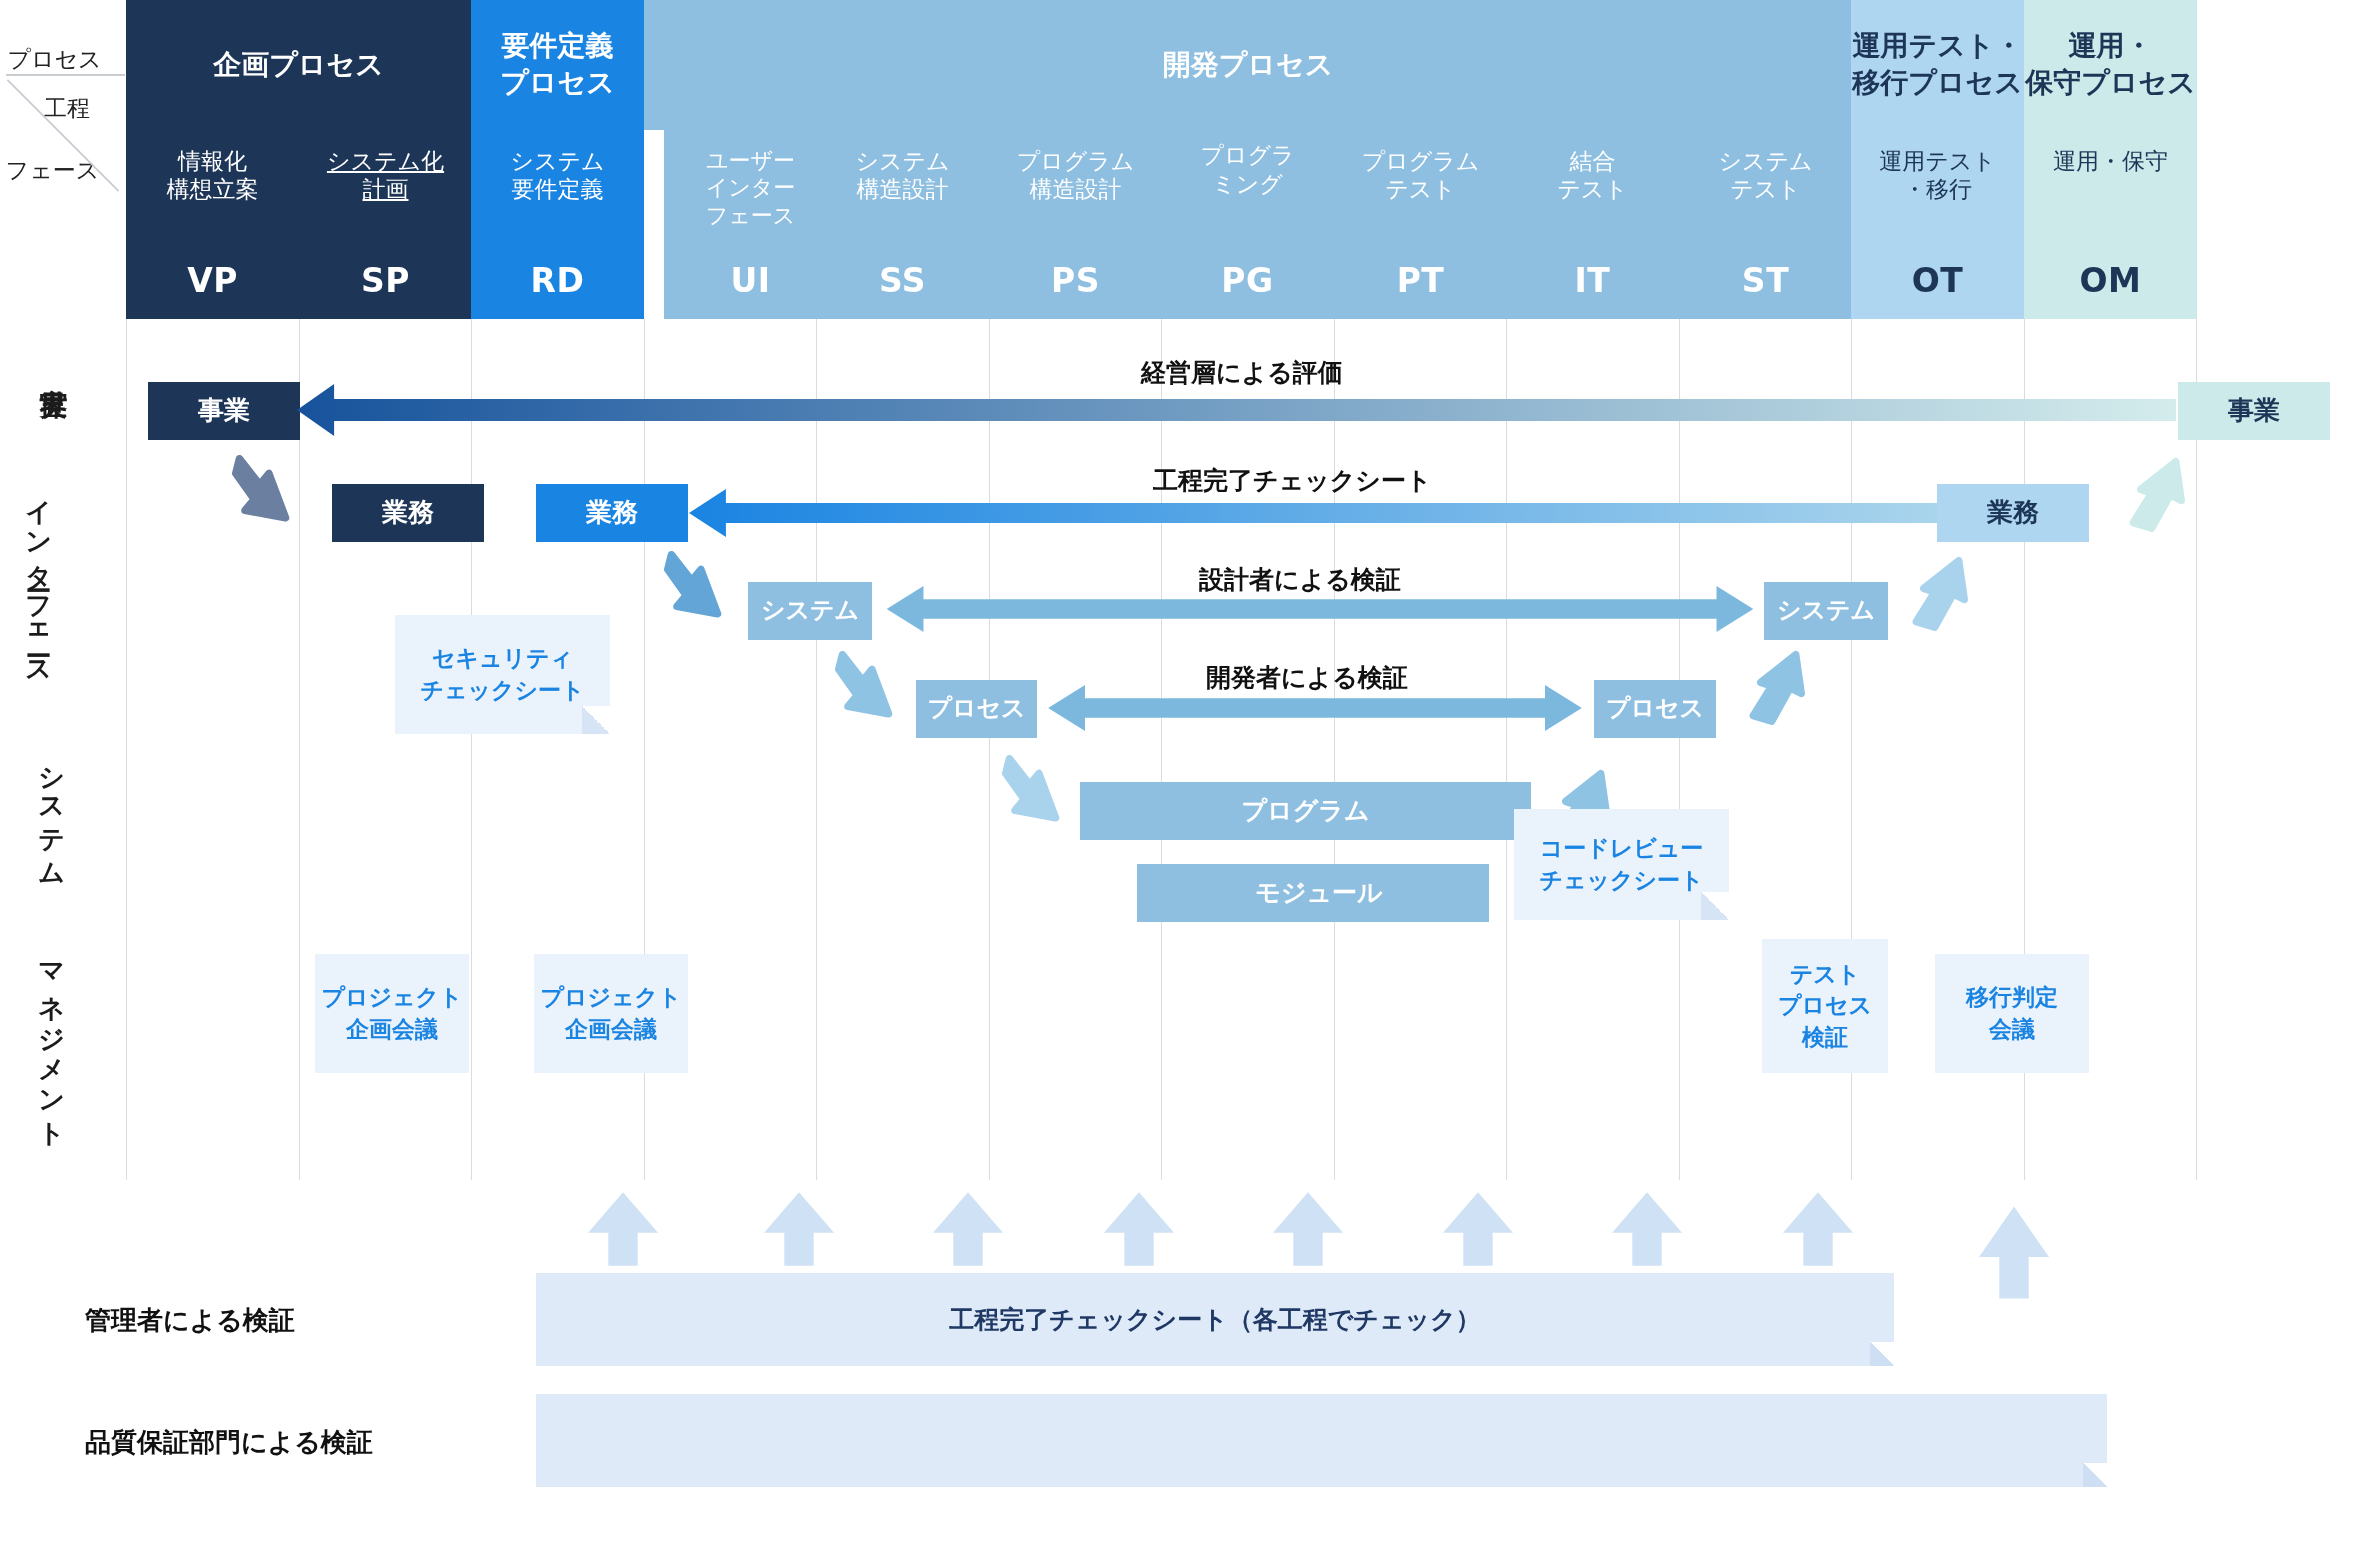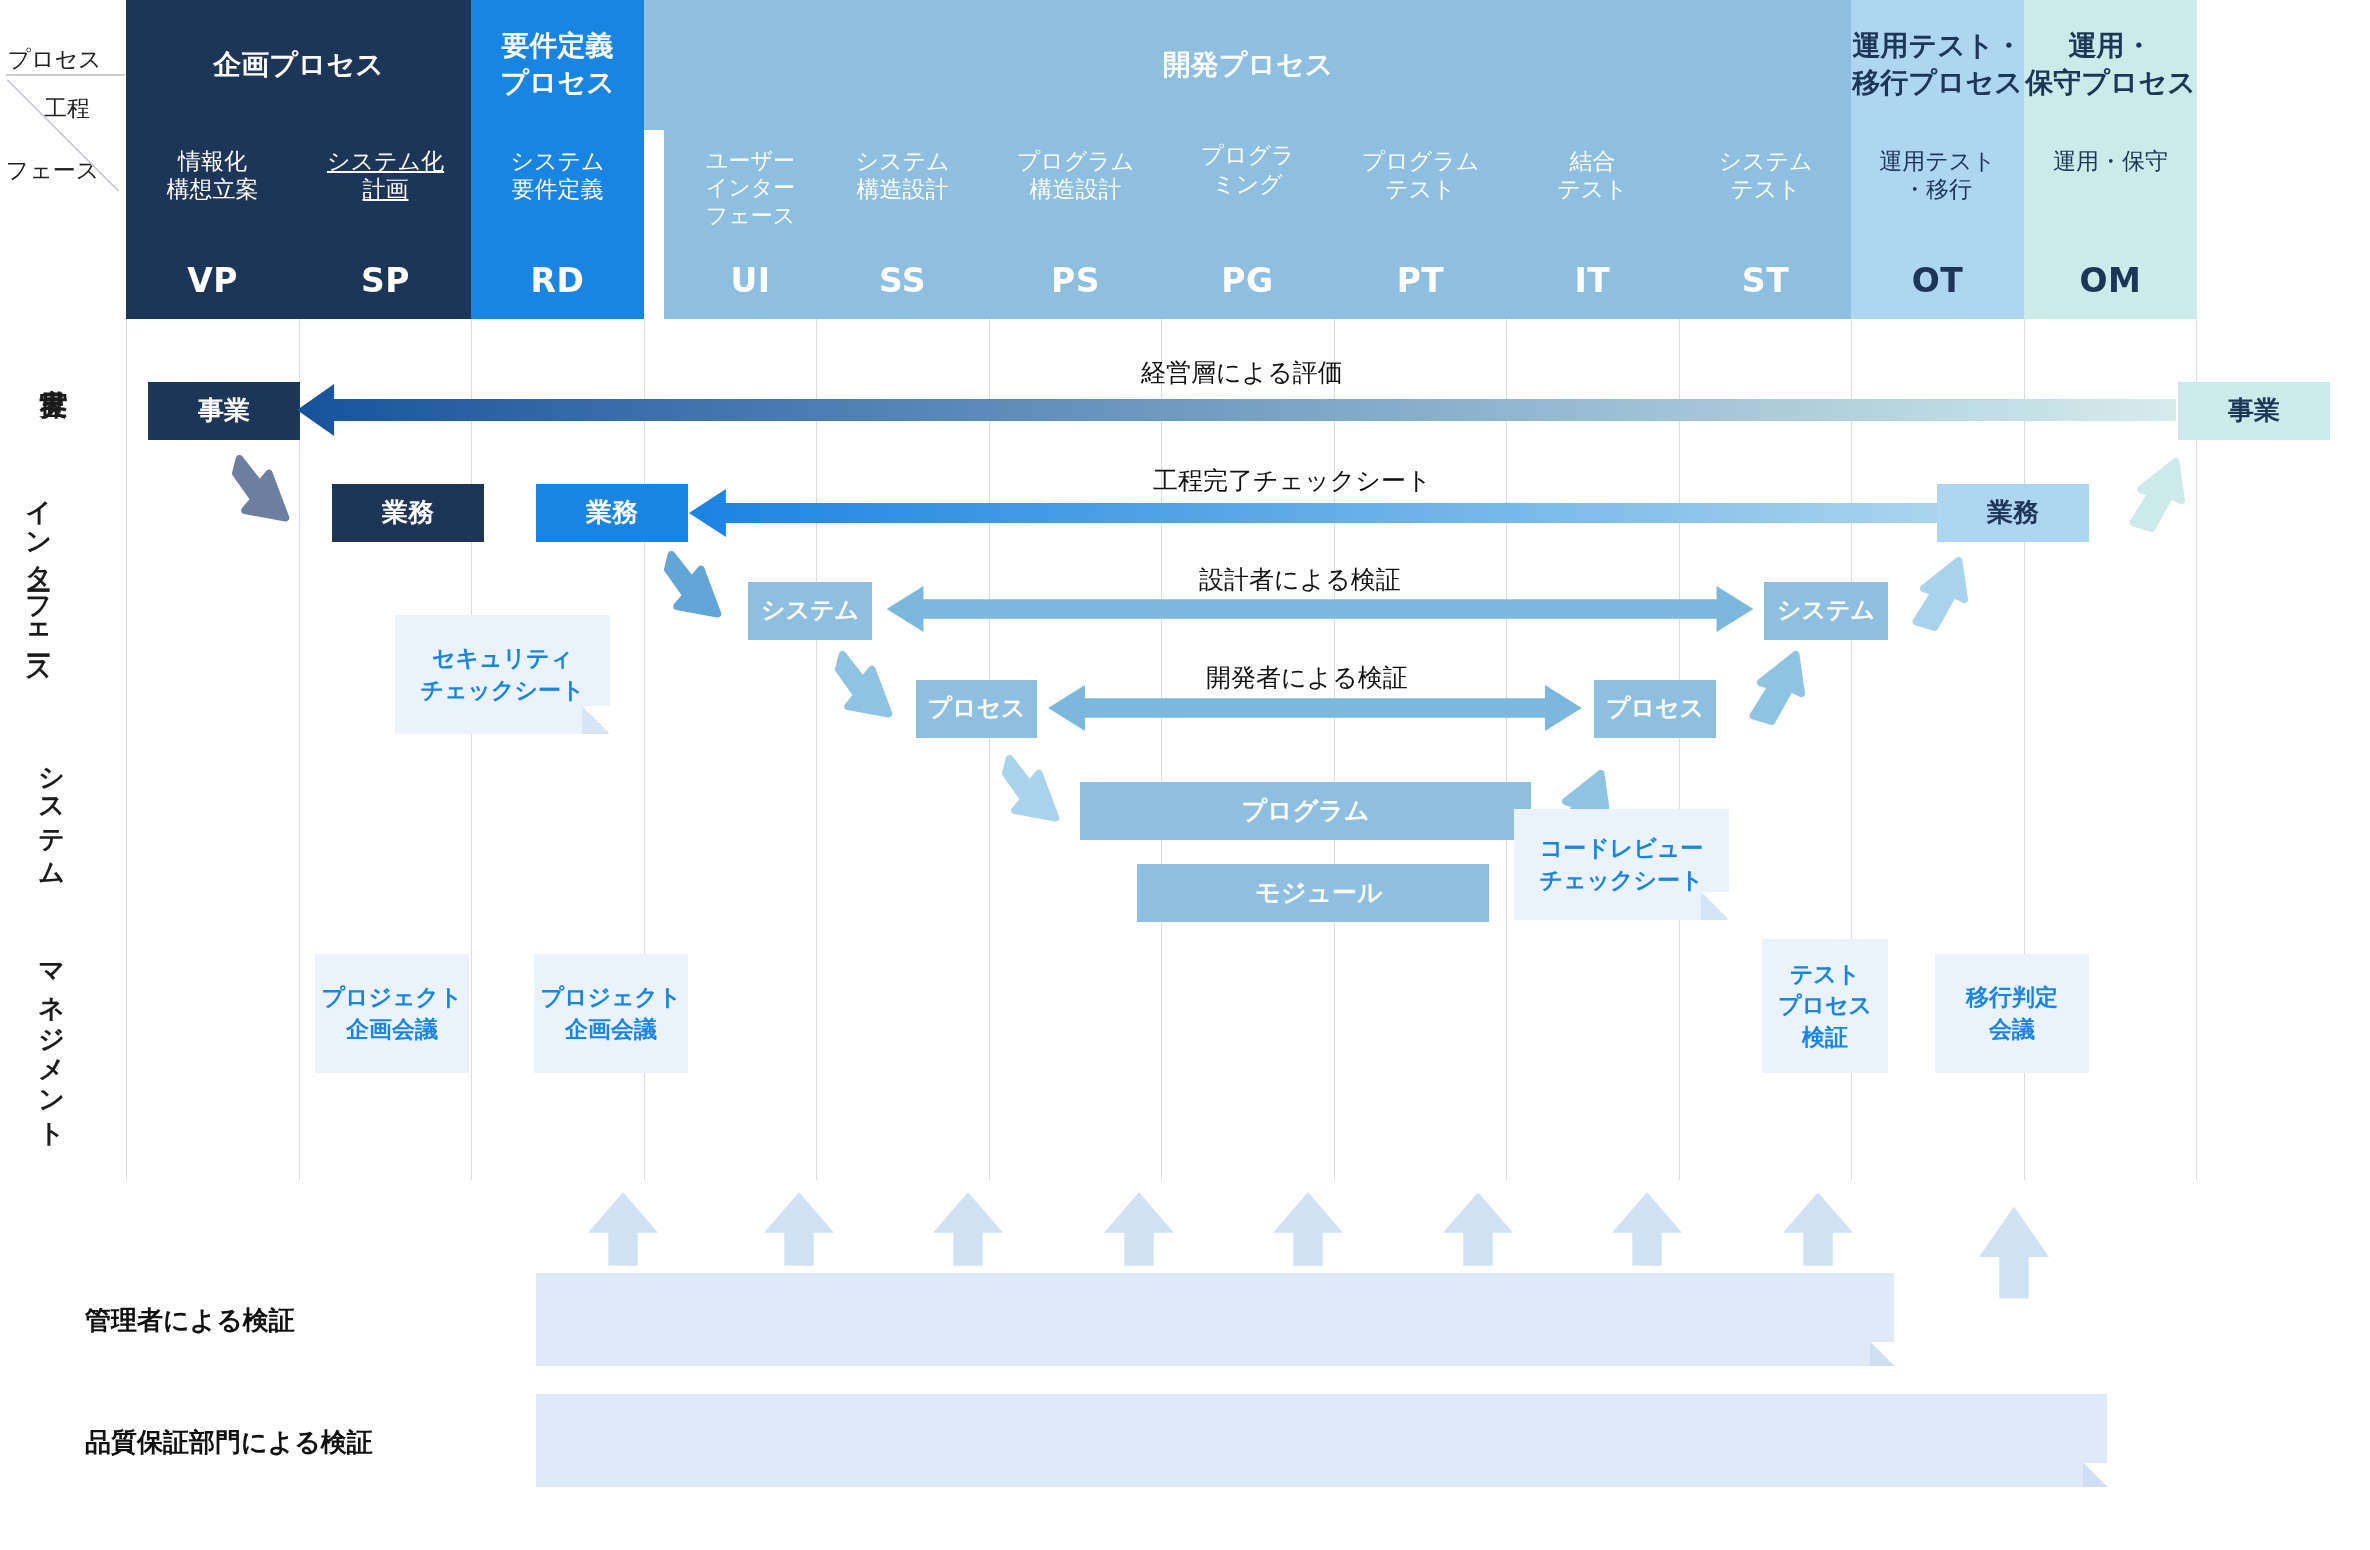--- a/index.html
+++ b/index.html
@@ -104,21 +104,21 @@
     font-weight:bold;
     line-height:1.35;
     box-sizing:border-box;
   }
 
   
   .harrow{position:absolute;}
   .harrow svg{display:block;}
   .arrow-label{
     position:absolute;
-    font-weight:normal;
+    font-weight:bold;
     color:#111;
     white-space:nowrap;
     text-align:center;
   }
 
   
   .diag{position:absolute;}
   .diag svg{display:block;}
 
   
@@ -449,20 +449,21 @@
     <polygon points="38,0 76,44 53.96,44 53.96,80 22.04,80 22.04,44 0,44" fill="#cfe2f5"></polygon>
         </svg>
       </div>
       <div class="uparrow" style="left:1979px;top:1206px;">
         <svg width="70" height="93" viewBox="0 0 76 100">
     <polygon points="38,0 76,55.00000000000001 53.96,55.00000000000001 53.96,100 22.04,100 22.04,55.00000000000001 0,55.00000000000001" fill="#cfe2f5"></polygon>
         </svg>
       </div>
       <div class="side-label" style="left:85px;top:1303px;font-size:26px;">管理者による検証</div>
       <div class="longbar" style="left:536px;top:1273px;width:1358px;height:93px;font-size:25px;">
+         <span>工程完了チェックシート（各工程でチェック）</span>
          <span class="fold"></span>
       </div>
       <div class="side-label" style="left:85px;top:1425px;font-size:26px;">品質保証部門による検証</div>
       <div class="longbar" style="left:536px;top:1394px;width:1571px;height:93px;font-size:25px;">
          <span class="fold"></span>
       </div>
     </div>
 
 </div>
 

